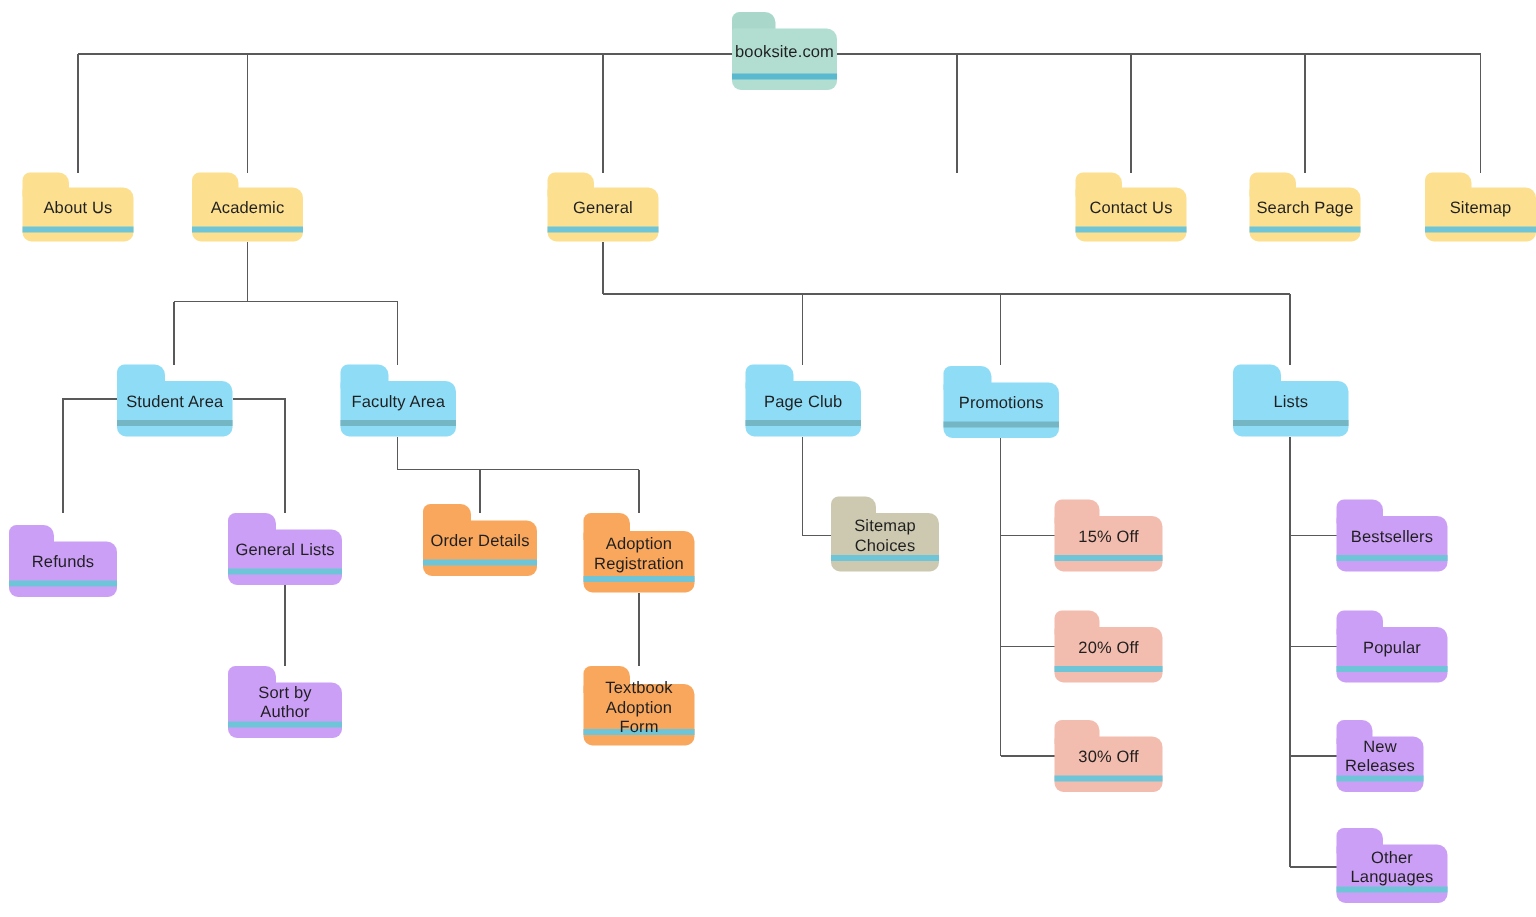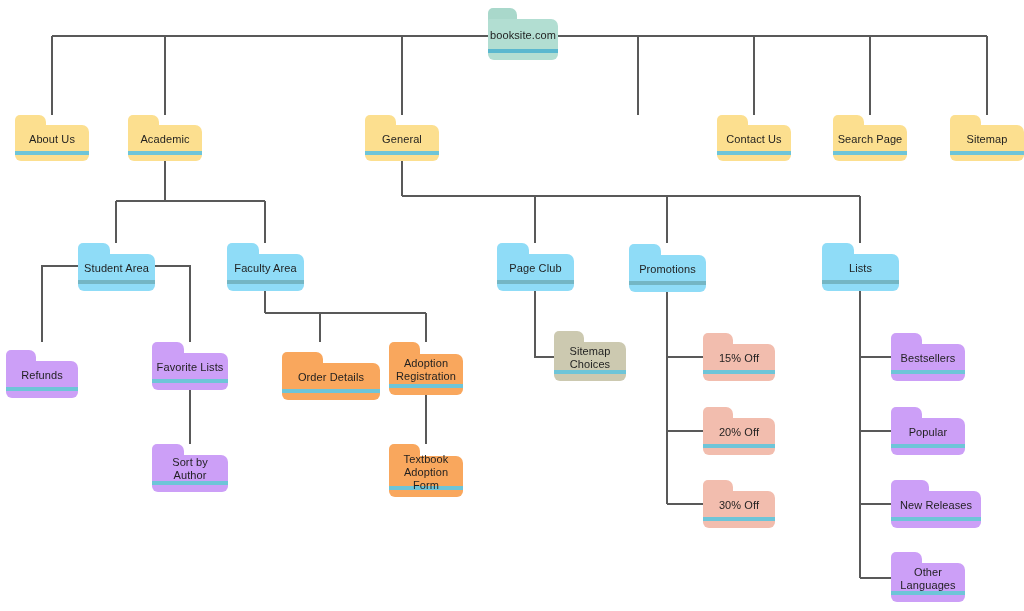--- a/index.html
+++ b/index.html
@@ -252,25 +252,25 @@
       <div class="stripe" style="background:#6ec5d8;"></div>
       <div class="label">Refunds</div>
     </div>
   </div>
 
   <div class="node" style="left:152px; top:342px; width:76px; height:48px;">
     <div class="folder">
       <div class="tab" style="background:#cc9ff7;"></div>
       <div class="body" style="background:#cc9ff7;"></div>
       <div class="stripe" style="background:#6ec5d8;"></div>
-      <div class="label">Favorite Lists</div>
-    </div>
-  </div>
-
-  <div class="node" style="left:282px; top:352px; width:98px; height:48px;">
+      <div class="label">General Lists</div>
+    </div>
+  </div>
+
+  <div class="node" style="left:282px; top:336px; width:76px; height:48px;">
     <div class="folder">
       <div class="tab" style="background:#f9a75d;"></div>
       <div class="body" style="background:#f9a75d;"></div>
       <div class="stripe" style="background:#6ec5d8;"></div>
       <div class="label">Order Details</div>
     </div>
   </div>
 
   <div class="node" style="left:389px; top:342px; width:74px; height:53px;">
     <div class="folder">
@@ -330,21 +330,21 @@
 
   <div class="node" style="left:891px; top:407px; width:74px; height:48px;">
     <div class="folder">
       <div class="tab" style="background:#cc9ff7;"></div>
       <div class="body" style="background:#cc9ff7;"></div>
       <div class="stripe" style="background:#6ec5d8;"></div>
       <div class="label">Popular</div>
     </div>
   </div>
 
-  <div class="node" style="left:891px; top:480px; width:90px; height:48px;text-decoration:underline;">
+  <div class="node" style="left:891px; top:480px; width:58px; height:48px;text-decoration:underline;">
     <div class="folder">
       <div class="tab" style="background:#cc9ff7;"></div>
       <div class="body" style="background:#cc9ff7;"></div>
       <div class="stripe" style="background:#6ec5d8;"></div>
       <div class="label">New Releases</div>
     </div>
   </div>
 
   <div class="node" style="left:891px; top:552px; width:74px; height:50px;">
     <div class="folder">

